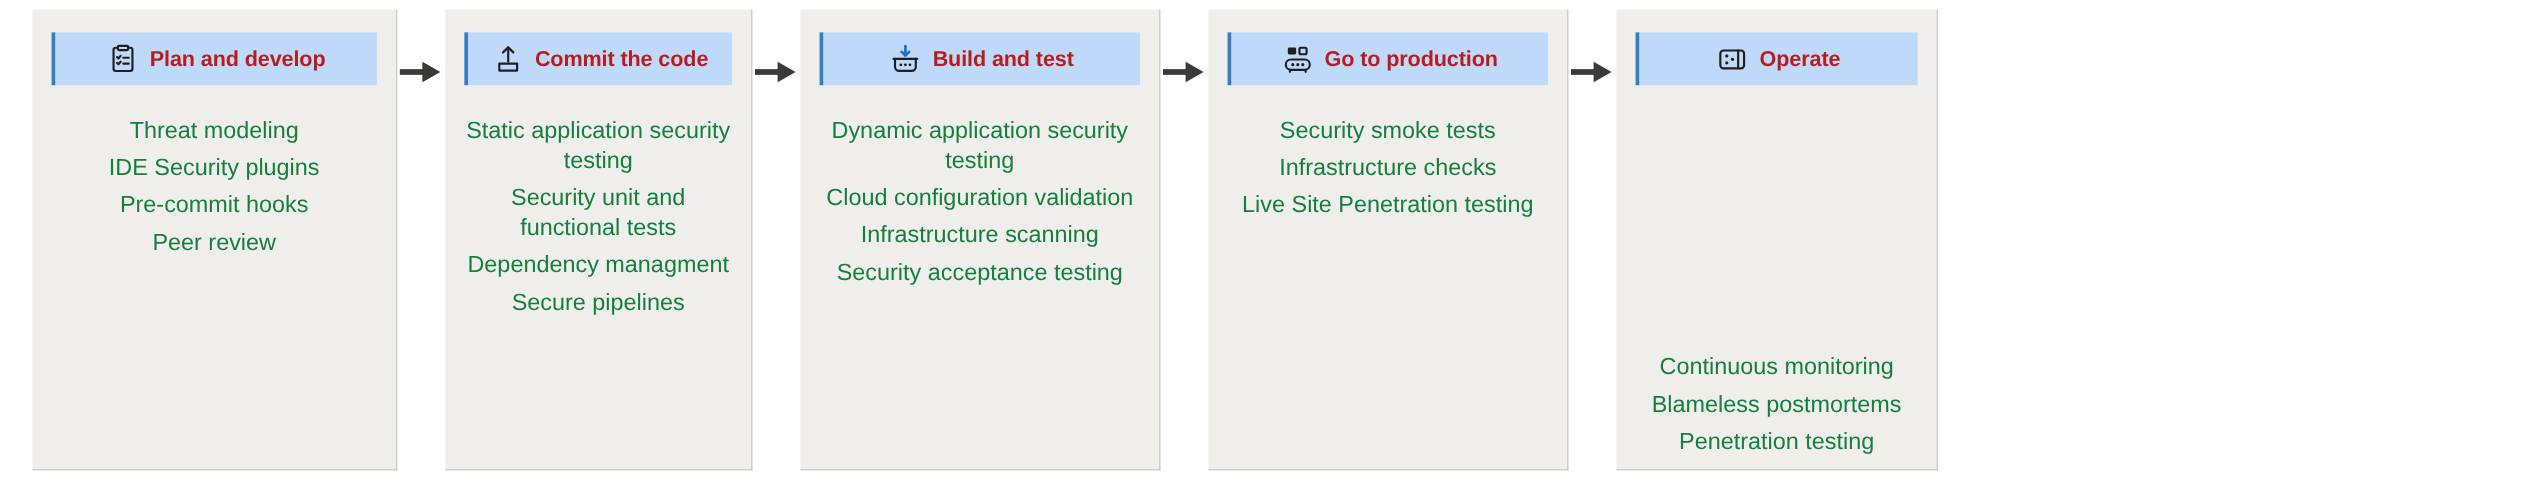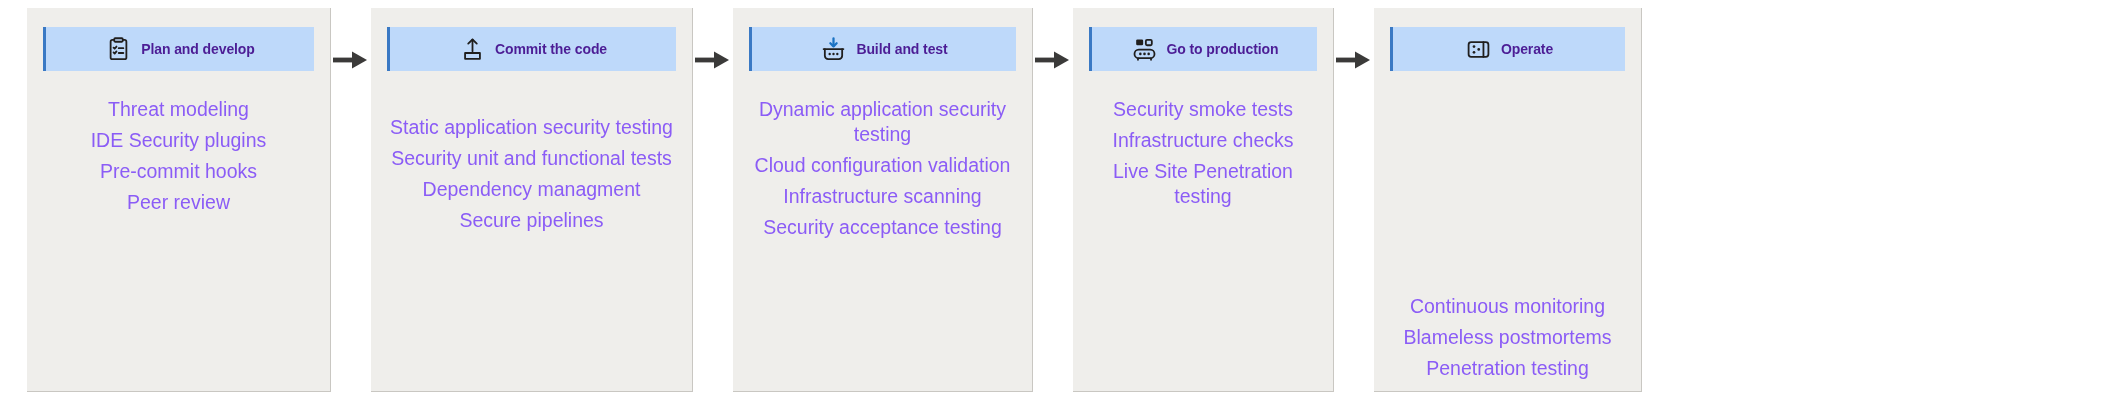--- a/index.html
+++ b/index.html
@@ -32,42 +32,42 @@
     border-right: 1px solid #C9C7C2;
     border-bottom: 1px solid #C9C7C2;
     box-sizing: border-box;
     display: flex;
     flex-direction: column;
     align-items: center;
     padding: 19px 16px 10px 16px;
     flex: 0 0 auto;
   }
   .stage-0 { width: 304px; margin-left: 27px; }
-  .stage-1 { width: 322px; gap: 18px; }
+  .stage-1 { width: 256px; }
   .stage-2 { width: 300px; }
-  .stage-3 { width: 261px; }
+  .stage-3 { width: 300px; }
   .stage-4 { width: 268px; justify-content: space-between; }
 
   
   .stage-header {
     width: 100%;
     box-sizing: border-box;
     background: #BED9FA;
     border-left: 3px solid #3A79C4;
     height: 44px;
     display: flex;
     align-items: center;
     justify-content: center;
     gap: 9px;
     margin-bottom: 26px;
   }
   .stage-title {
-    font-size: 14px;
+    font-size: 18px;
     font-weight: bold;
-    color: #4c1d95;
+    color: #b91c1c;
     letter-spacing: -0.1px;
     white-space: nowrap;
   }
   .stage-icon {
     width: 27px;
     height: 27px;
     display: block;
     flex: 0 0 auto;
   }
   .stage-icon svg { display: block; }
@@ -76,21 +76,21 @@
   .stage-items {
     display: flex;
     flex-direction: column;
     align-items: center;
     gap: 6px;
     width: 100%;
   }
   .stage-item {
     font-size: 19.5px;
     line-height: 25px;
-    color: #8b5cf6;
+    color: #15803d;
     text-align: center;
     max-width: 100%;
   }
 
   
   .connector {
     flex: 0 0 auto;
     width: 40px;
     align-self: flex-start;
     margin-top: 30px;

